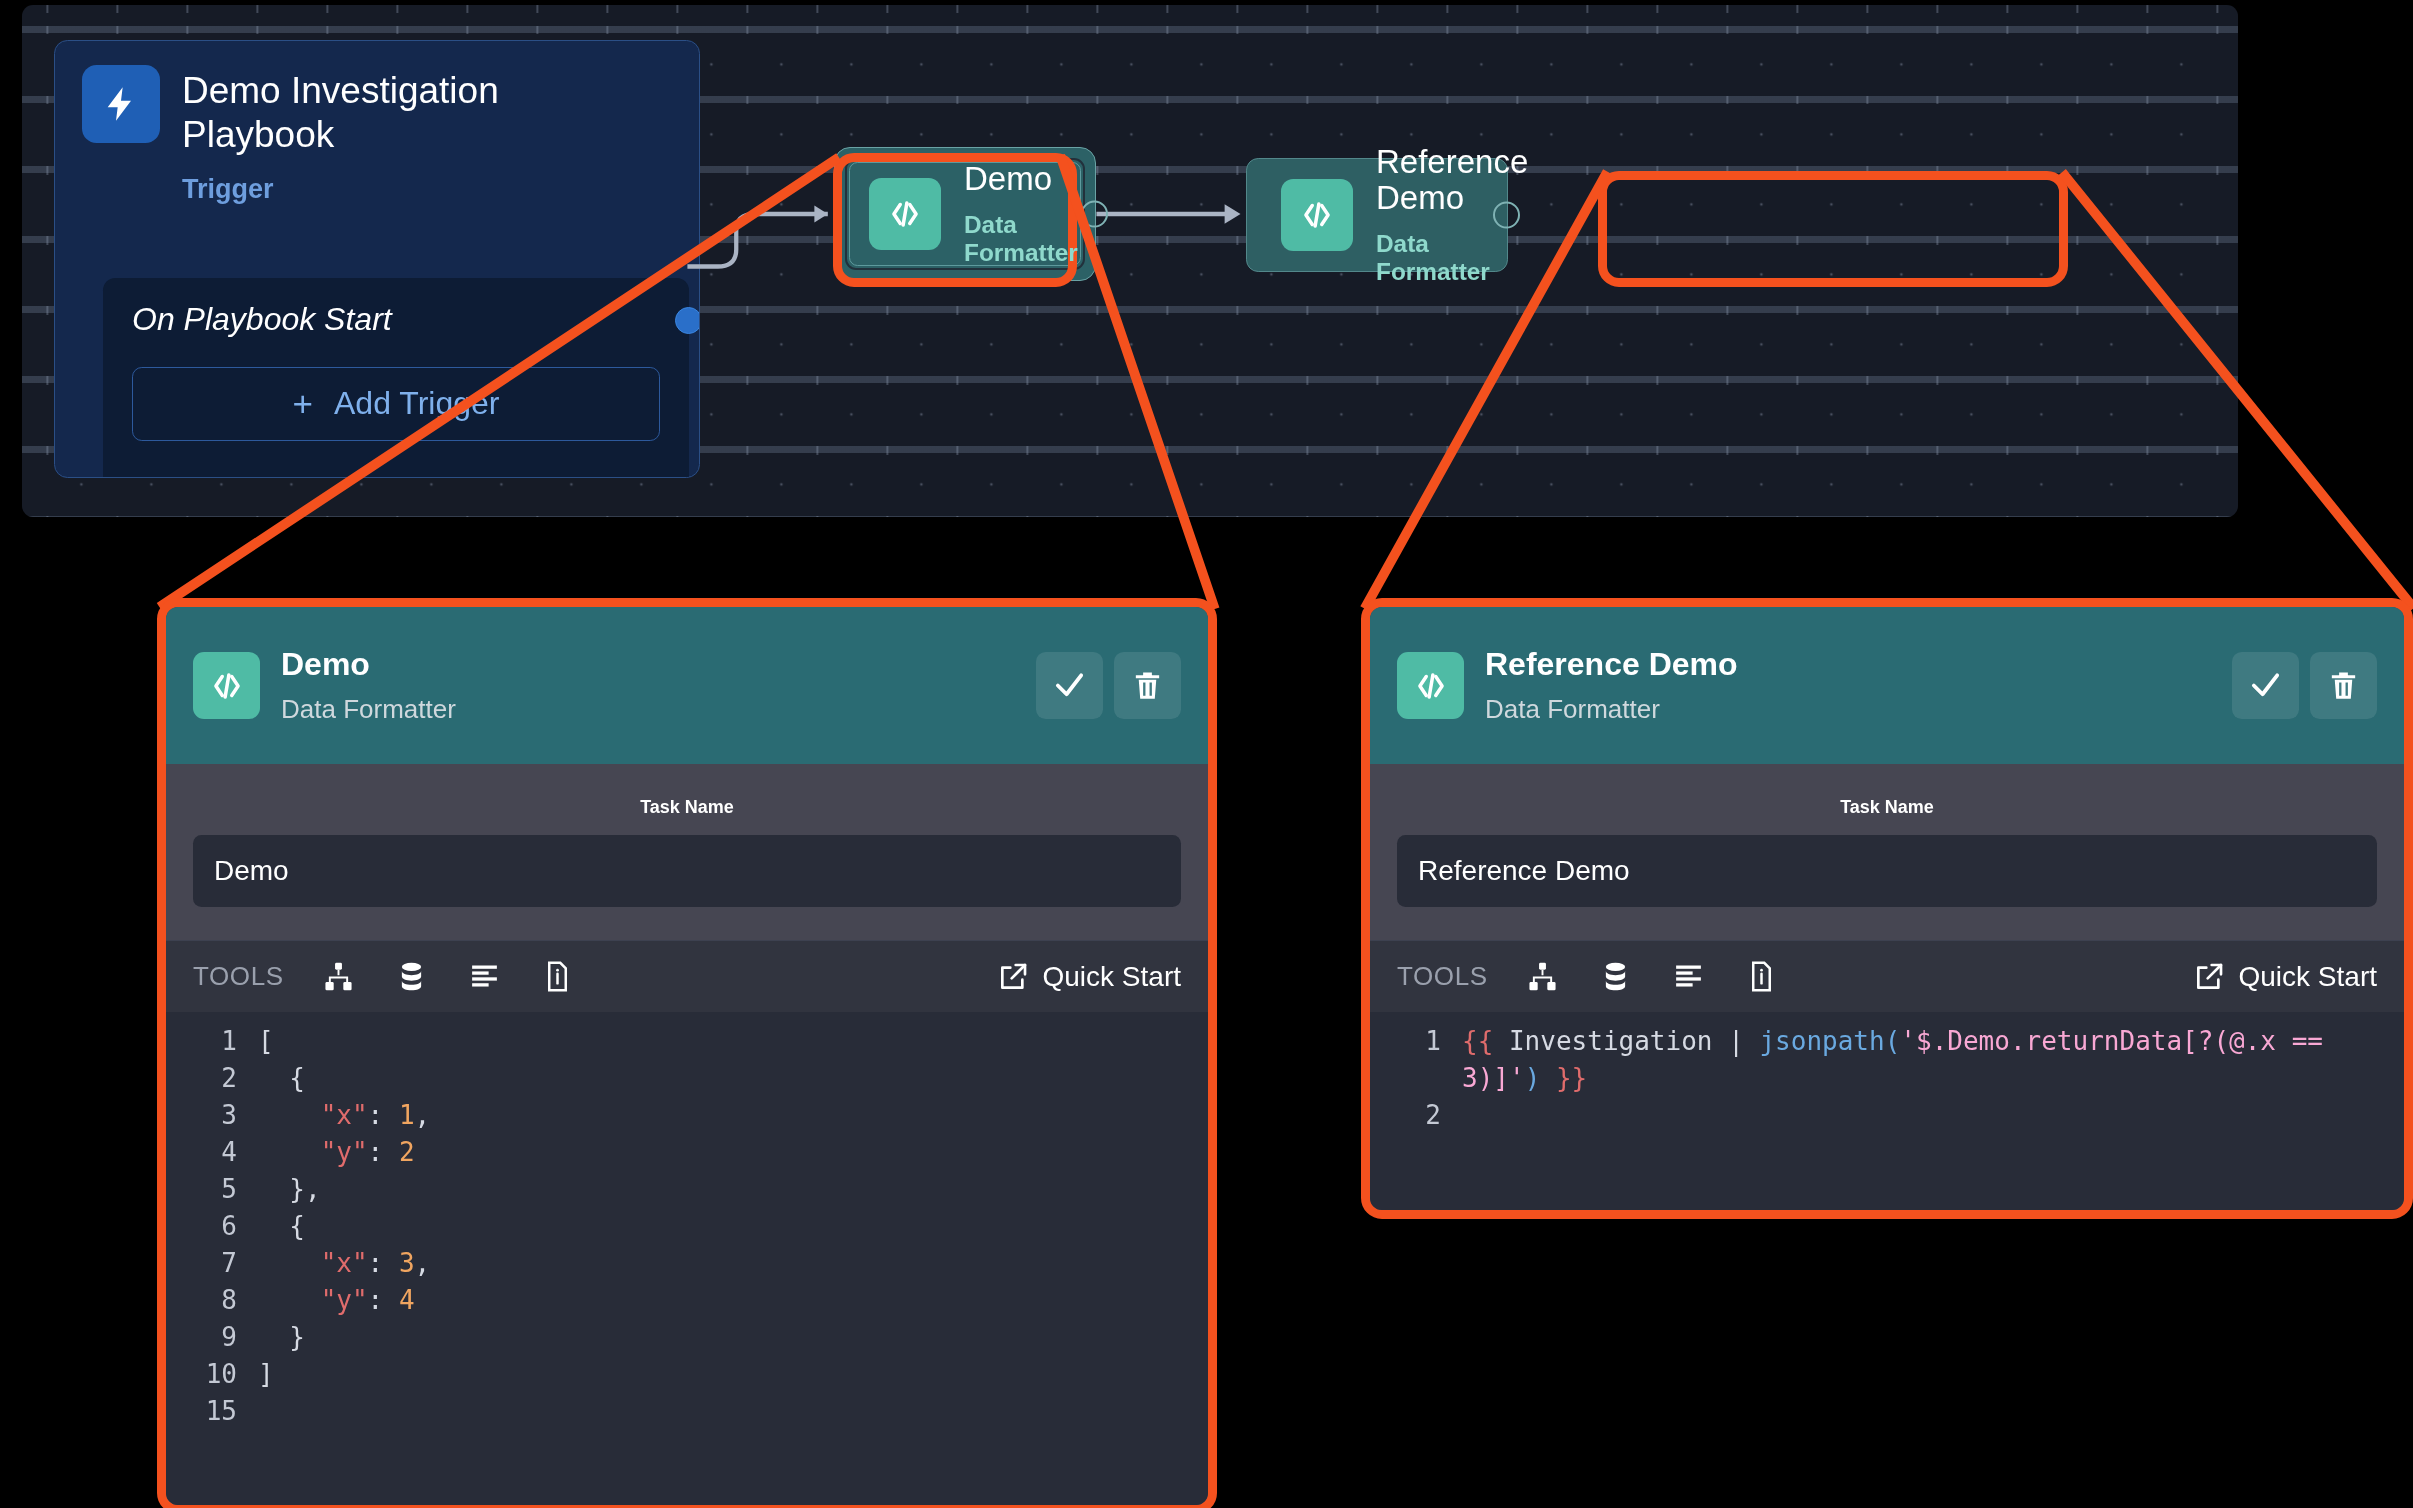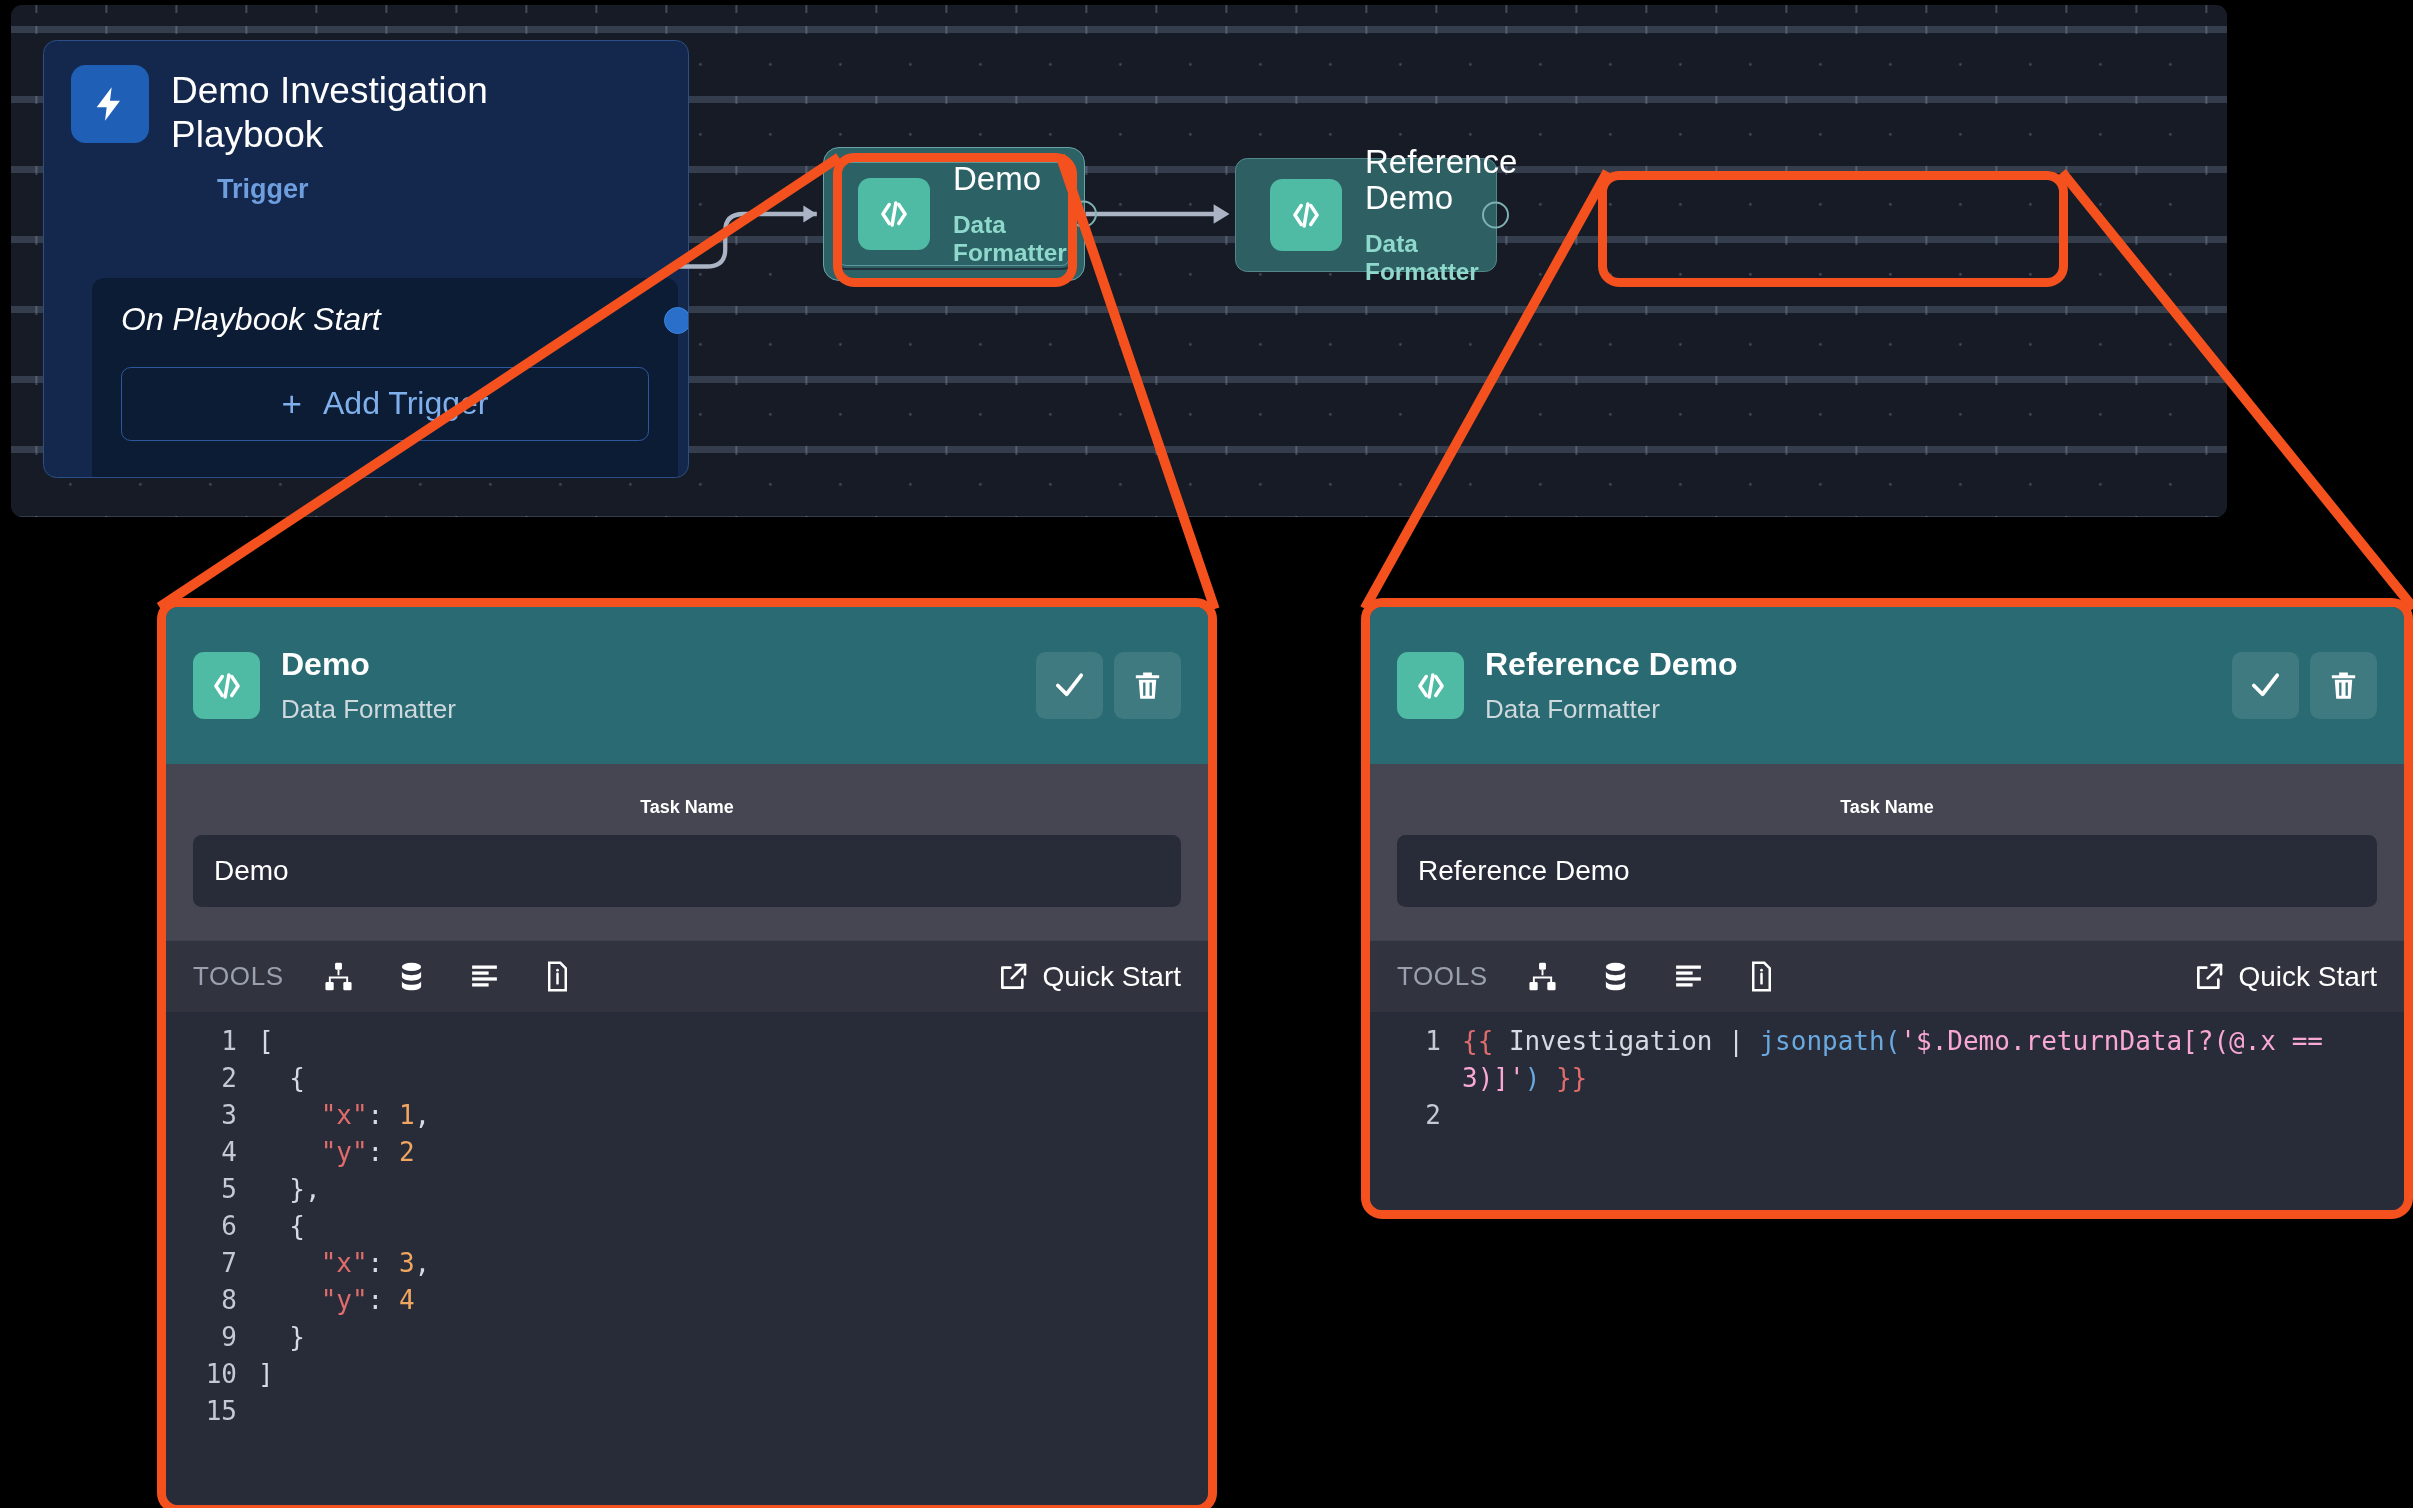--- a/index.html
+++ b/index.html
@@ -10,21 +10,21 @@
     background: #000000;
     font-family: "Liberation Sans", sans-serif;
     overflow: hidden;
   }
 
   #root { position: relative; width: 2413px; height: 1509px; background: #000; }
 
   
   .canvas {
     position: absolute;
-    left: 11px; top: 4.9px;
+    left: 22px; top: 4.9px;
     width: 2216px; height: 512px;
     background-color: #161b26;
     border-radius: 11px;
     background-image:
       linear-gradient(to bottom, rgba(125,140,165,.30) 7.3px, transparent 7.3px);
     background-size: 70px 70px;
     background-position: 21px 21px;
     overflow: hidden;
   }
   .canvas .dots {
@@ -67,21 +67,21 @@
     width: 78px; height: 78px; border-radius: 14.6px;
     background: #1f5fb5; flex: 0 0 auto;
     display: flex; align-items: center; justify-content: center;
   }
   .bolt-badge svg { width: 40px; height: 40px; }
   .trigger-title-wrap { margin-left: 22px; padding-top: 3.7px; }
   .trigger-title {
     color: #ffffff; font-size: 37px; line-height: 1.2; font-weight: 400;
     max-width: 391px;
   }
-  .trigger-sub { color: #6e9ede; font-size: 27px; font-weight: 700; margin-top: 16px; margin-left: 46px; }
+  .trigger-sub { color: #6e9ede; font-size: 27px; font-weight: 700; margin-top: 16px; }
 
   .trigger-inner {
     position: absolute; left: 48px; top: 237px;
     width: 586px; height: 227px;
     background: #0d1c35;
     border-radius: 12.2px 12.2px 0 0;
   }
   .inner-row { display: flex; align-items: center; height: 84px; padding: 0 29px; font-style: italic; }
   .inner-label { color: #fff; font-size: 32px; }
   .port-dot {

